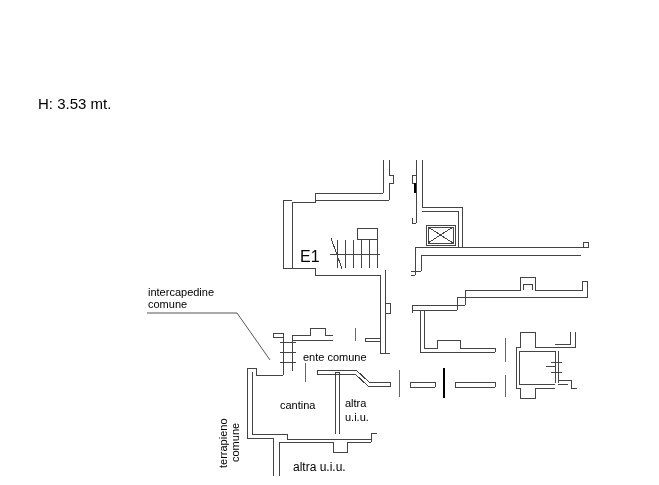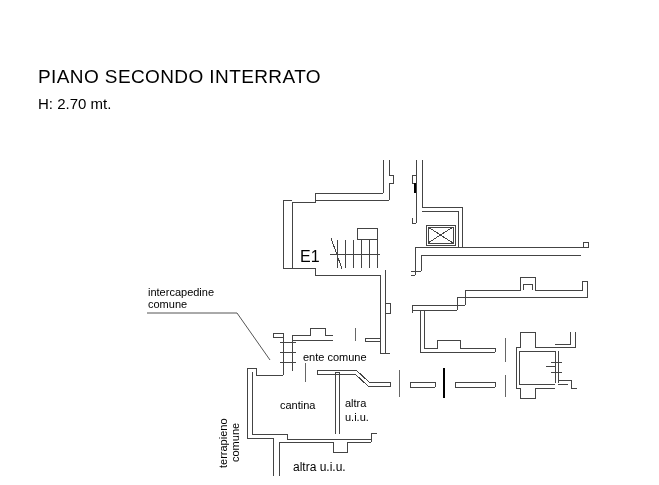--- a/index.html
+++ b/index.html
@@ -23,22 +23,21 @@
   .lbl{font-family:"Liberation Sans",sans-serif;fill:#000;}
   .lbl-sm{font-size:11px;}
   .lbl-md{font-size:12px;}
   .lbl-e1{font-size:16px;}
 </style>
 </head>
 <body>
 
 <div class="canvas">
 
-  <div class="plan-title">PIANO SECONDO INTERRATO</div>
-  <div class="plan-subtitle">H: 2.70 mt.</div>
+  <div class="plan-subtitle">H: 3.53 mt.</div>
 
   <svg width="659" height="485" viewBox="0 0 659 485">
 
     <path class="walls" d="M383,160 V193 M389,160 V175 H393 V183 H389 V200"></path>
 
     <path class="walls" d="M383,193 H315 V202 H292 M389,200 H316 M283,200 H292 M283,200 V268 M292,202 V268 M283,268 H315 V275 H380"></path>
 
     <g>
       <path class="walls" d="M337,240 V268 M345,240 V268 M353,240 V268 M361,240 V268 M369,240 V268 M377,240 V268 M330,254 H380"></path>
       <path class="walls" d="M331,238 L342,269"></path>

